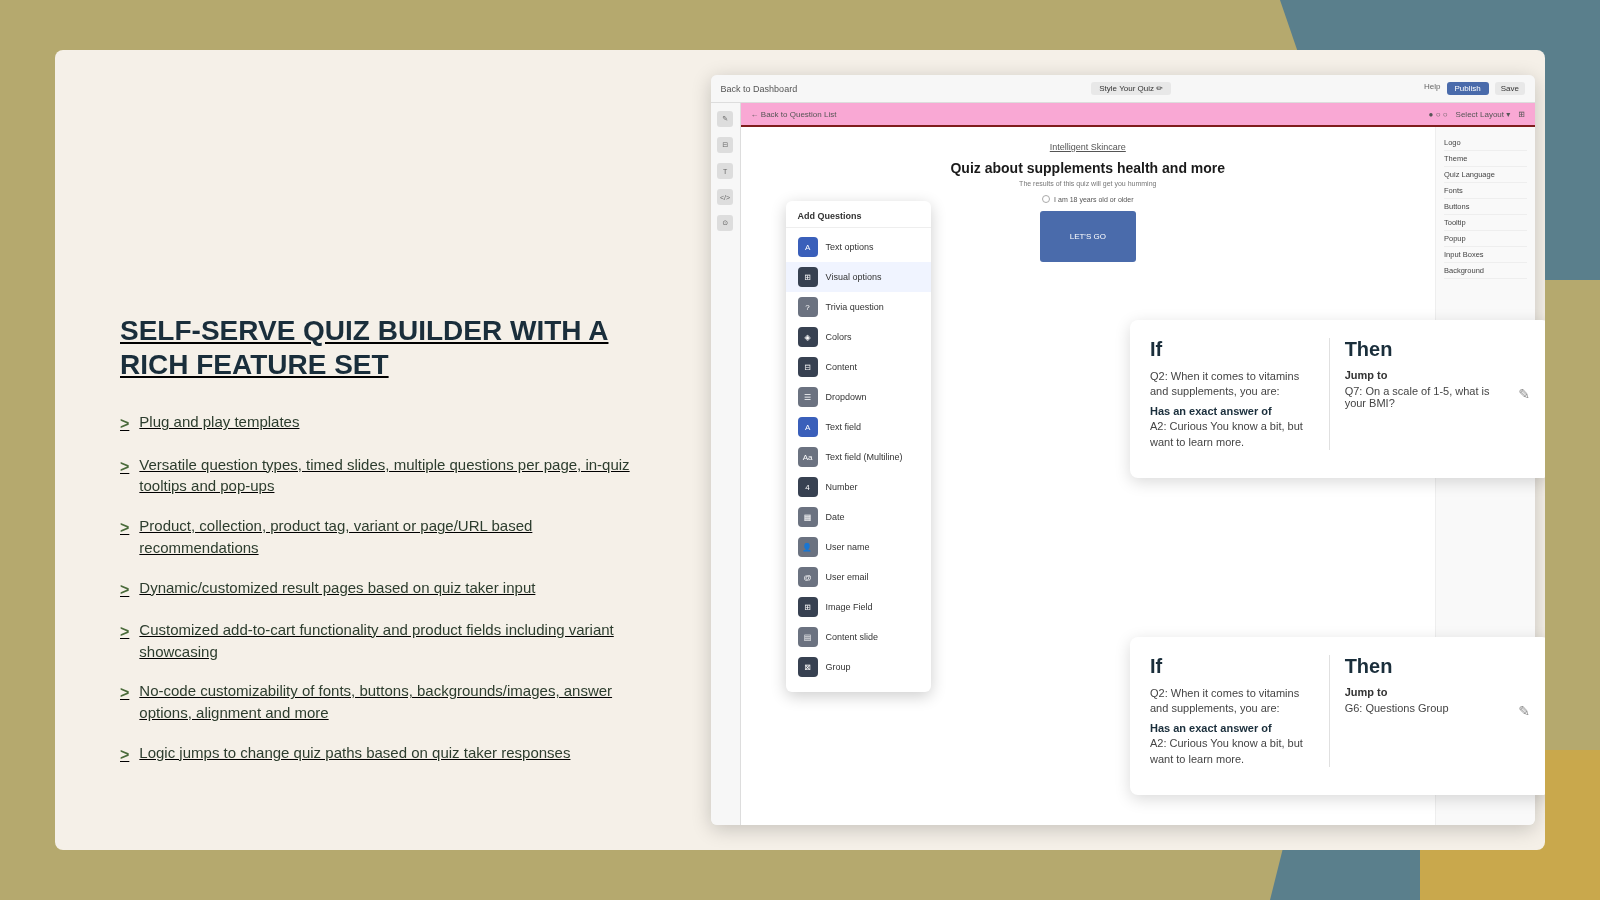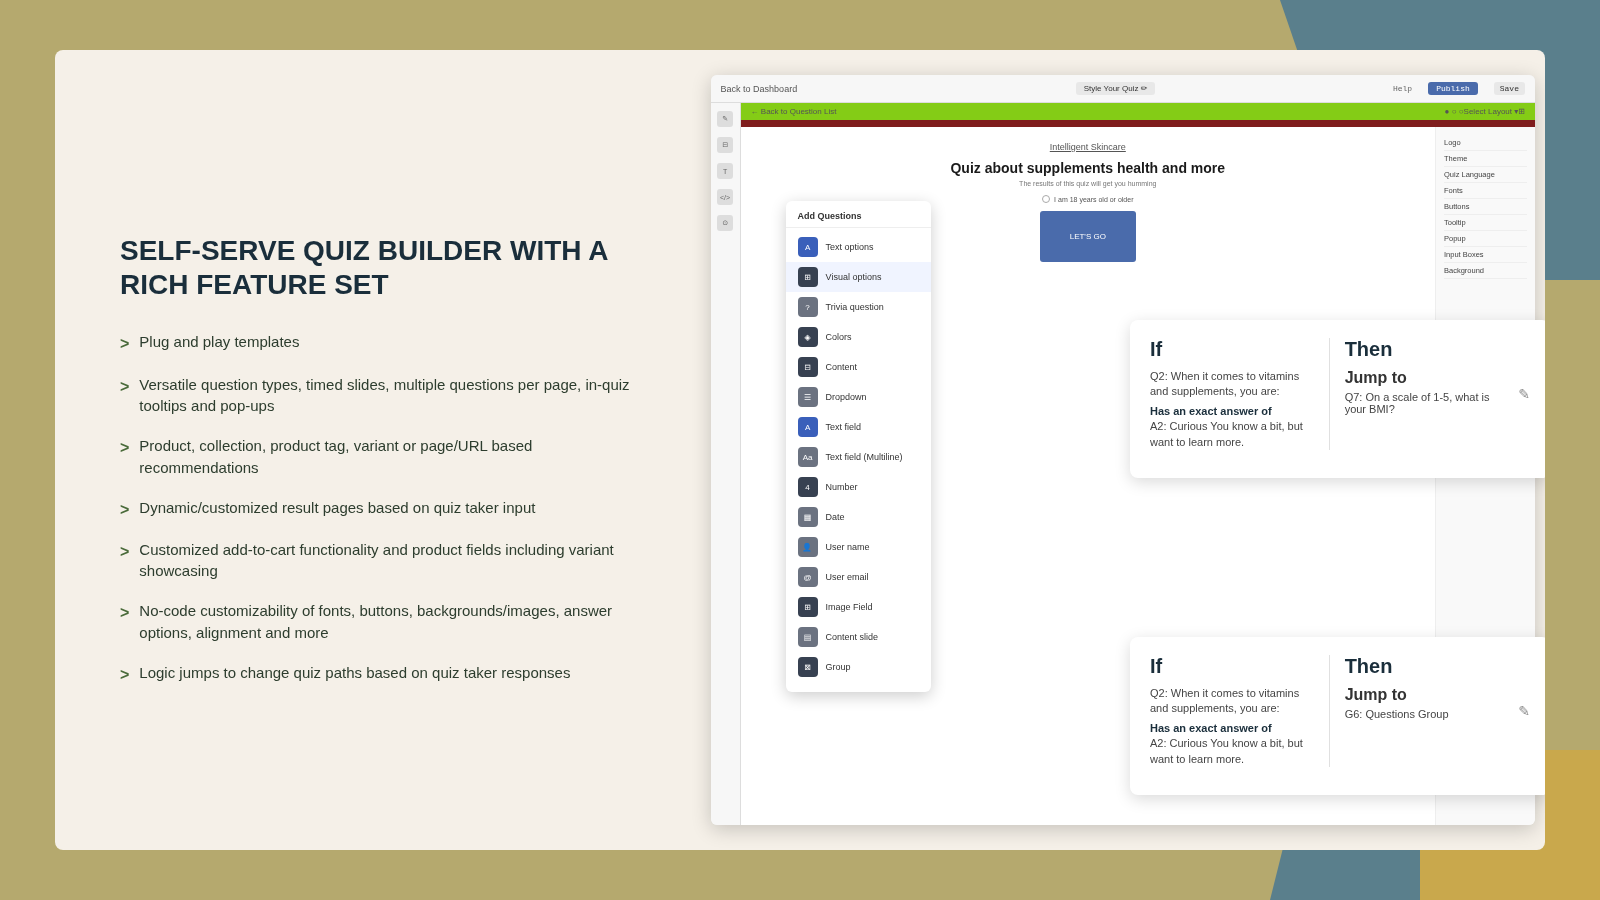--- a/index.html
+++ b/index.html
@@ -45,24 +45,25 @@
       background: #f5f0e8;
       border-radius: 8px;
       z-index: 1;
       display: flex;
       overflow: hidden;
     }
 
     
     .left-panel {
       width: 44%;
-      padding: 60px 55px 40px 65px;
+      padding: 60px 55px 84px 65px;
       display: flex;
       flex-direction: column;
-      justify-content: center;
+      justify-content: flex-end;
+      text-decoration: underline;
     }
 
     .main-title {
       color: #1a2e3b;
       font-size: 28px;
       font-weight: 900;
       line-height: 1.2;
       text-transform: uppercase;
       margin-bottom: 30px;
     }
@@ -143,23 +144,22 @@
       background: #e8e8e8;
       border-radius: 3px;
       padding: 2px 8px;
       font-size: 8px;
       color: #333;
       margin-left: 41px;
     }
 
     .qb-topbar-right {
       display: flex;
-      align-items: center;
-      gap: 16px;
-      font-family: Liberation Mono, monospace;
+      align-items: flex-start;
+      gap: 6px;
     }
 
     .qb-help {
       font-size: 8px;
       color: #666;
     }
 
     .qb-publish-btn {
       background: #4a6bab;
       color: white;
@@ -206,26 +206,26 @@
 
     .qb-main-content {
       flex: 1;
       display: flex;
       flex-direction: column;
       overflow: hidden;
     }
 
     .qb-content-topbar {
       height: 24px;
-      background: #84cc16;
-      border-bottom: 7px solid #7f1d1d;
+      background: #f9a8d4;
+      border-bottom: 2px solid #7f1d1d;
       display: flex;
       align-items: center;
       padding: 0 10px;
-      gap: 0;
+      gap: 8px;
       font-size: 8px;
       color: #555;
     }
 
     .qb-content-area {
       display: flex;
       flex: 1;
       overflow: hidden;
     }
 
@@ -398,21 +398,21 @@
     }
 
     .logic-condition strong {
       display: block;
       font-weight: 700;
       color: #1a2e3b;
       margin-top: 4px;
     }
 
     .logic-jump-to {
-      font-size: 16px;
+      font-size: 11px;
       color: #333;
       font-weight: 600;
       margin-bottom: 4px;
     }
 
     .logic-jump-value {
       font-size: 11px;
       color: #444;
     }
 

